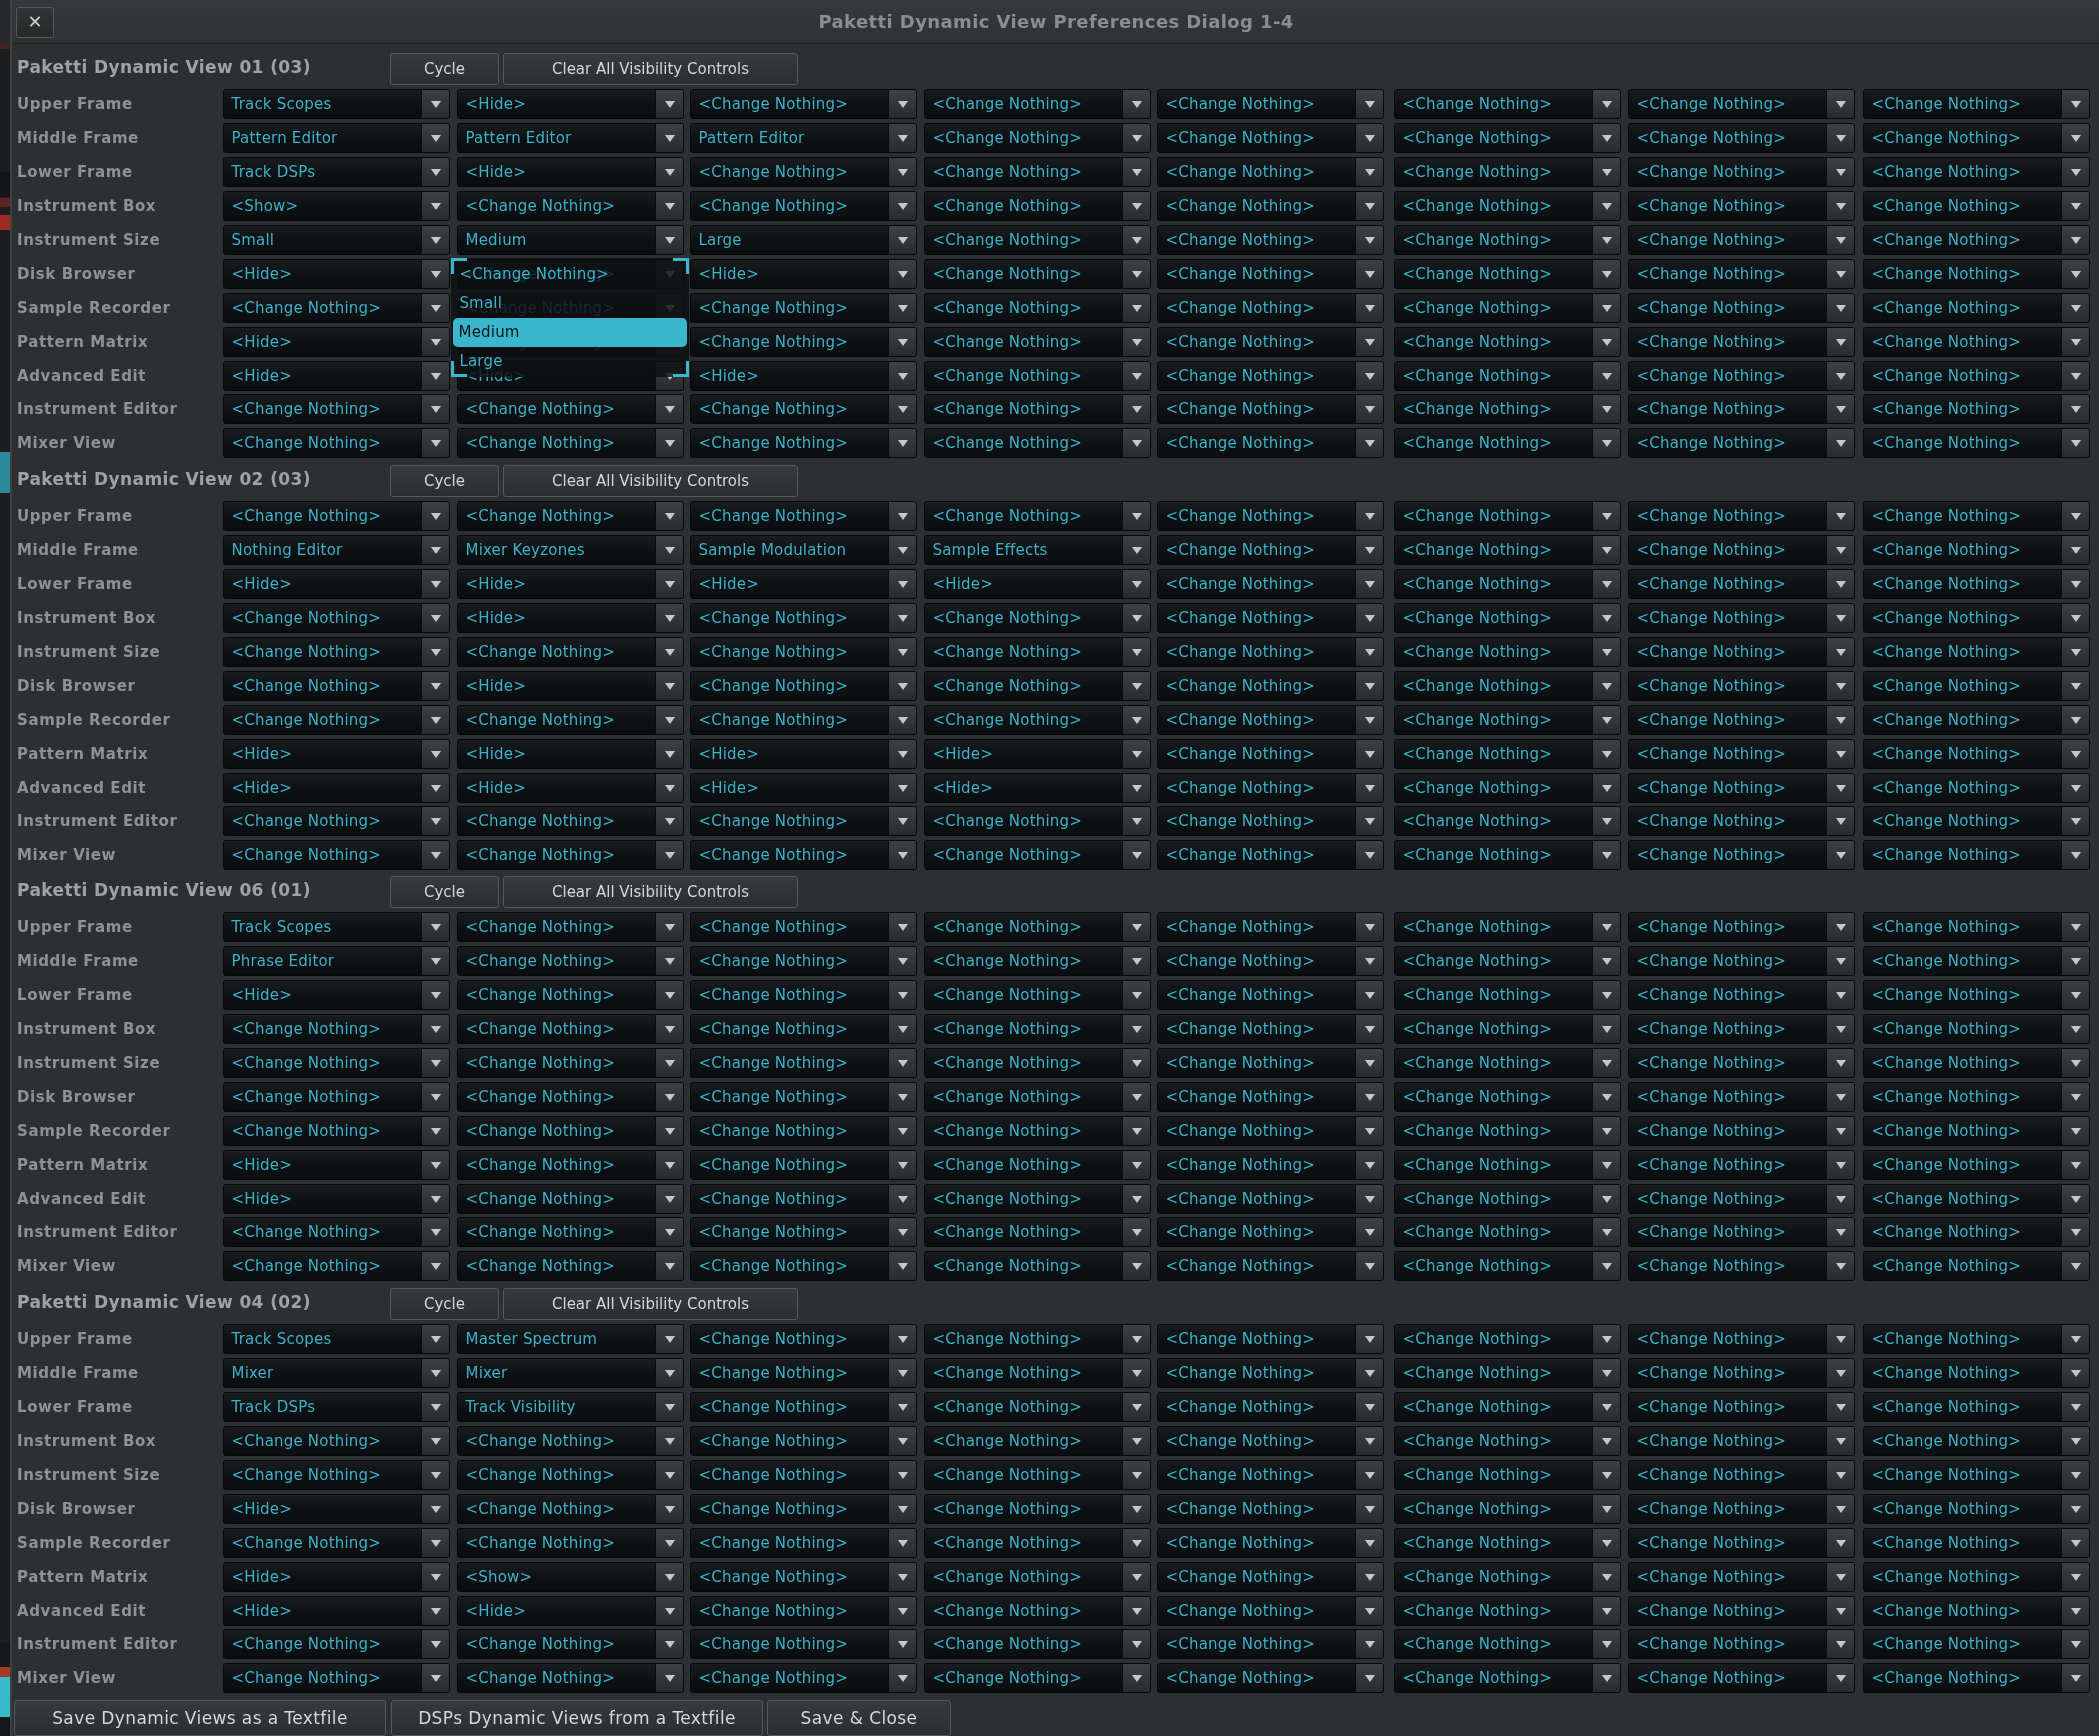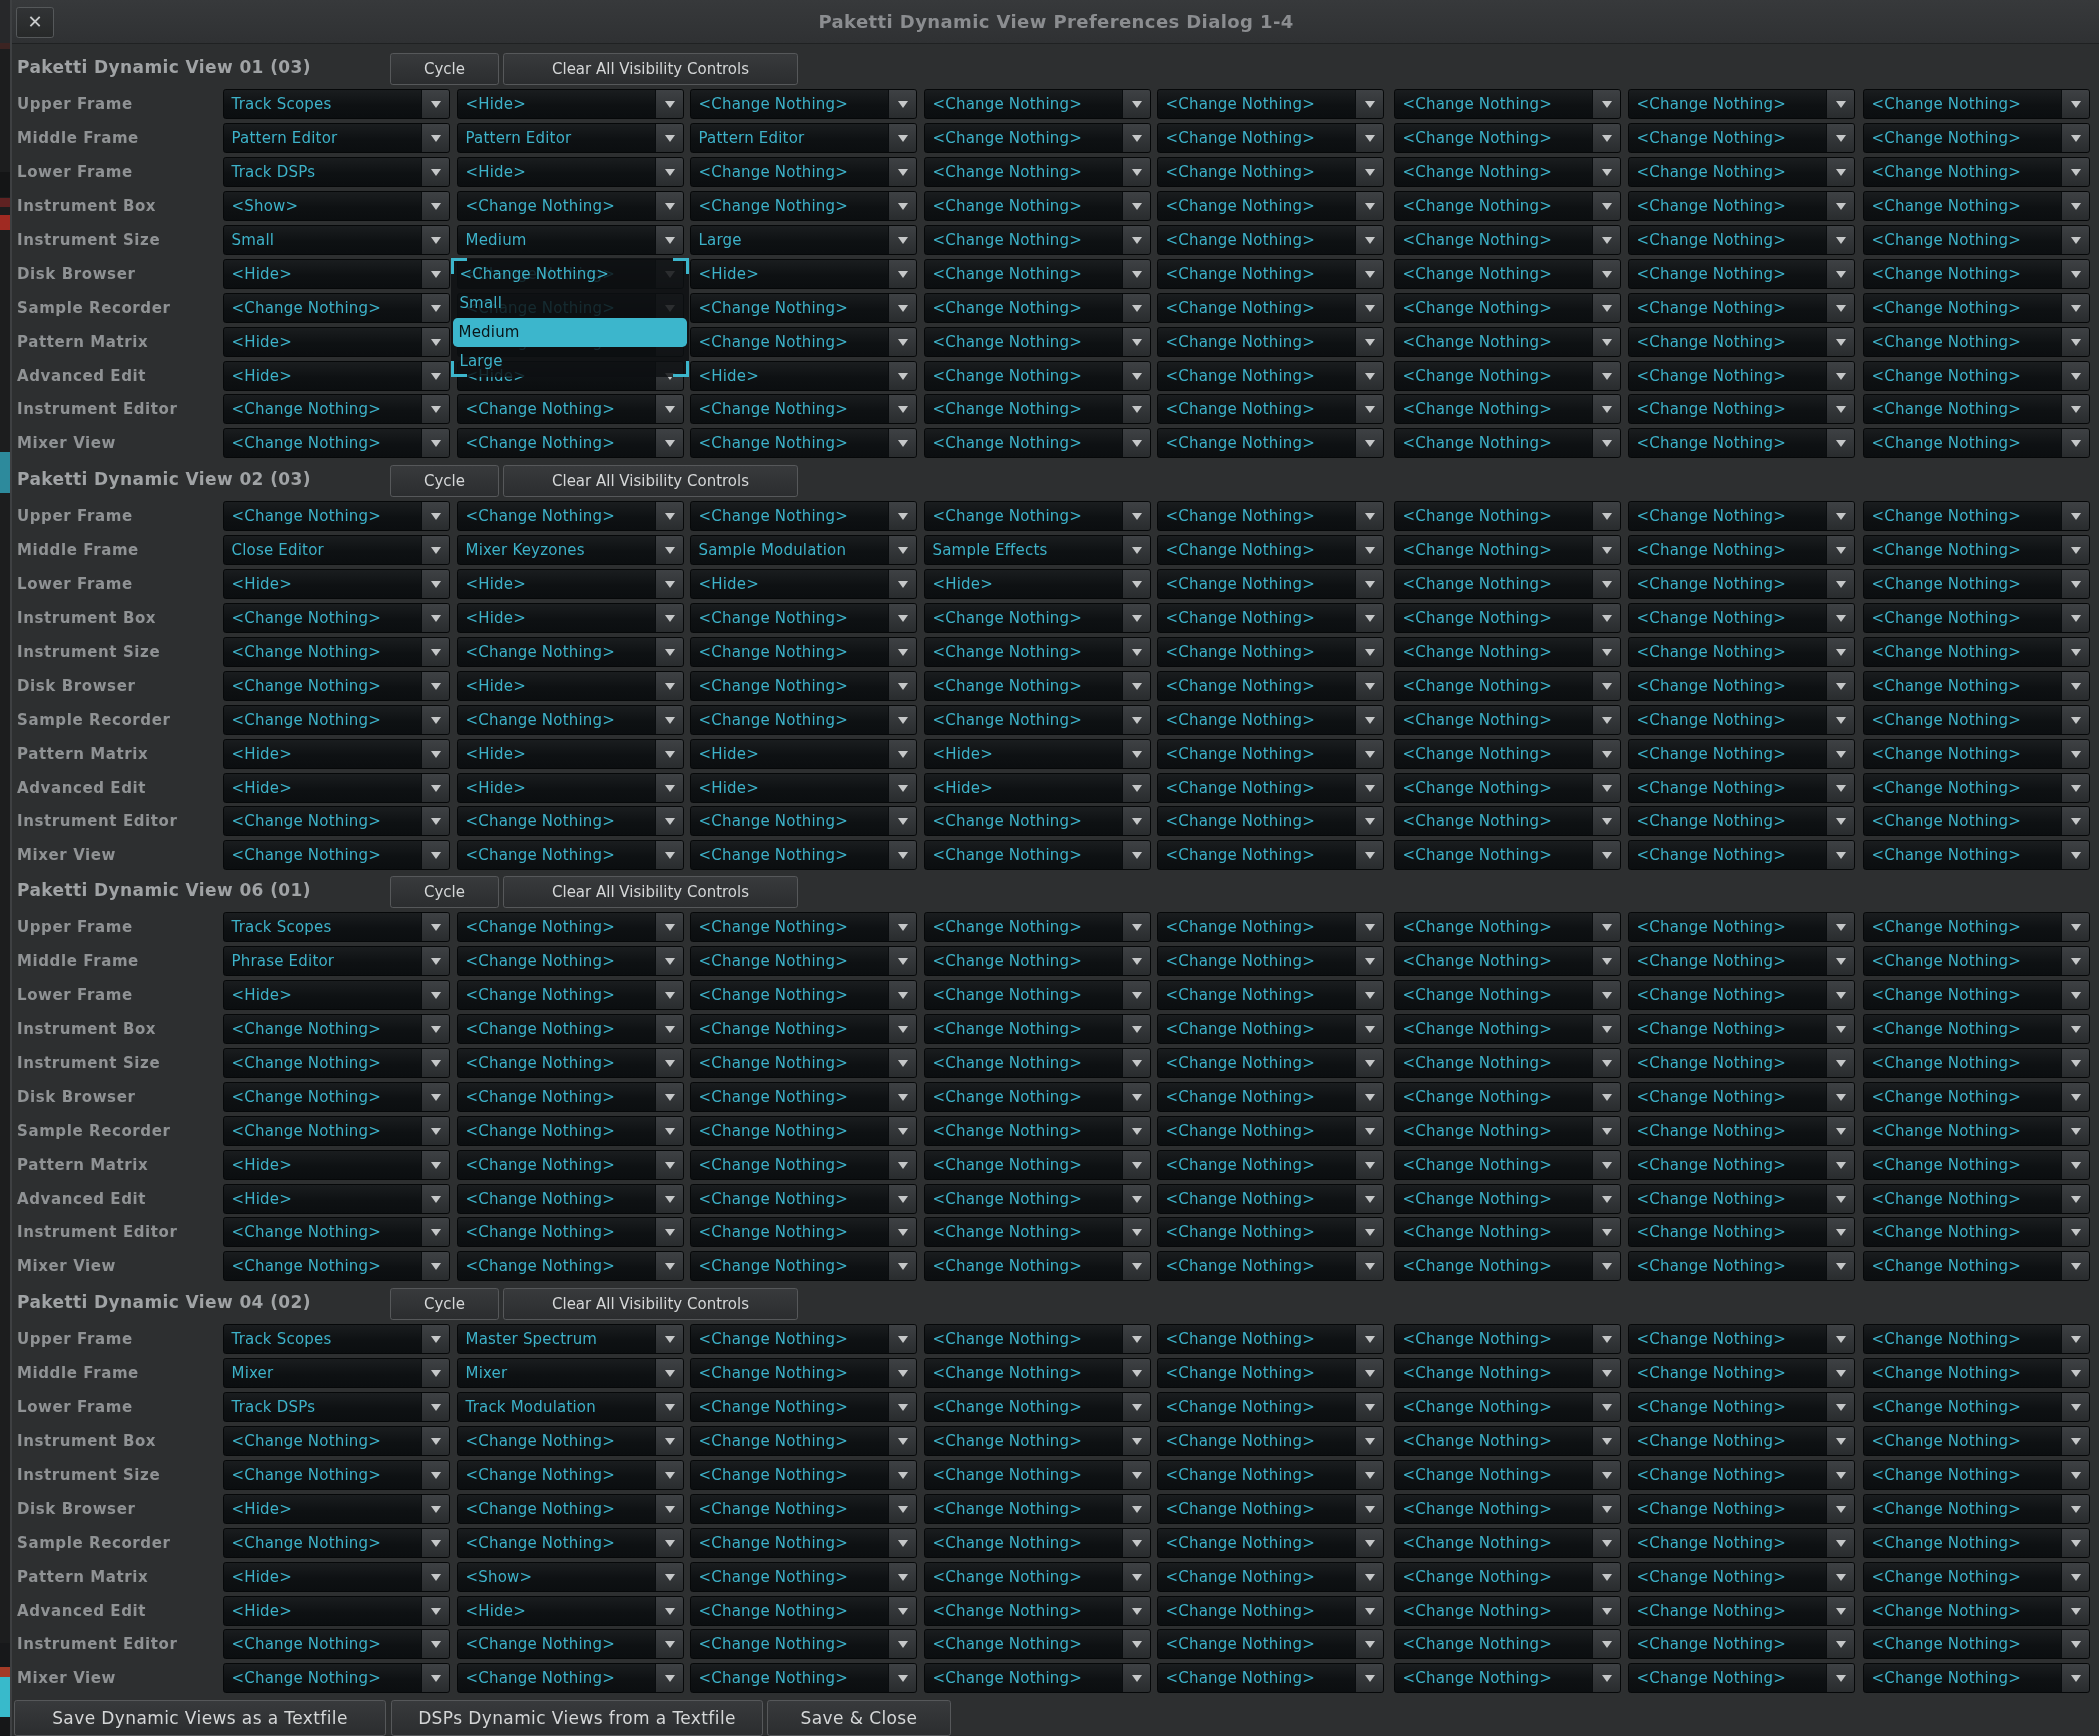--- a/index.html
+++ b/index.html
@@ -696,21 +696,21 @@
         </span>
       </div>
       <div class="dd" style="left: 1863px; top: 43px;">
         <span class="dd-text">&lt;Change Nothing&gt;</span>
         <span class="dd-arrow">
           <i class="tri"></i>
         </span>
       </div>
       <div class="row-label" style="top: 77px;">Middle Frame</div>
       <div class="dd" style="left: 223px; top: 77px;">
-        <span class="dd-text">Close Editor</span>
+        <span class="dd-text">Nothing Editor</span>
         <span class="dd-arrow">
           <i class="tri"></i>
         </span>
       </div>
       <div class="dd" style="left: 457px; top: 77px;">
         <span class="dd-text">Mixer Keyzones</span>
         <span class="dd-arrow">
           <i class="tri"></i>
         </span>
       </div>
@@ -1839,21 +1839,21 @@
         </span>
       </div>
       <div class="row-label" style="top: 111px;">Lower Frame</div>
       <div class="dd" style="left: 223px; top: 111px;">
         <span class="dd-text">Track DSPs</span>
         <span class="dd-arrow">
           <i class="tri"></i>
         </span>
       </div>
       <div class="dd" style="left: 457px; top: 111px;">
-        <span class="dd-text">Track Modulation</span>
+        <span class="dd-text">Track Visibility</span>
         <span class="dd-arrow">
           <i class="tri"></i>
         </span>
       </div>
       <div class="dd" style="left: 690px; top: 111px;">
         <span class="dd-text">&lt;Change Nothing&gt;</span>
         <span class="dd-arrow">
           <i class="tri"></i>
         </span>
       </div>

